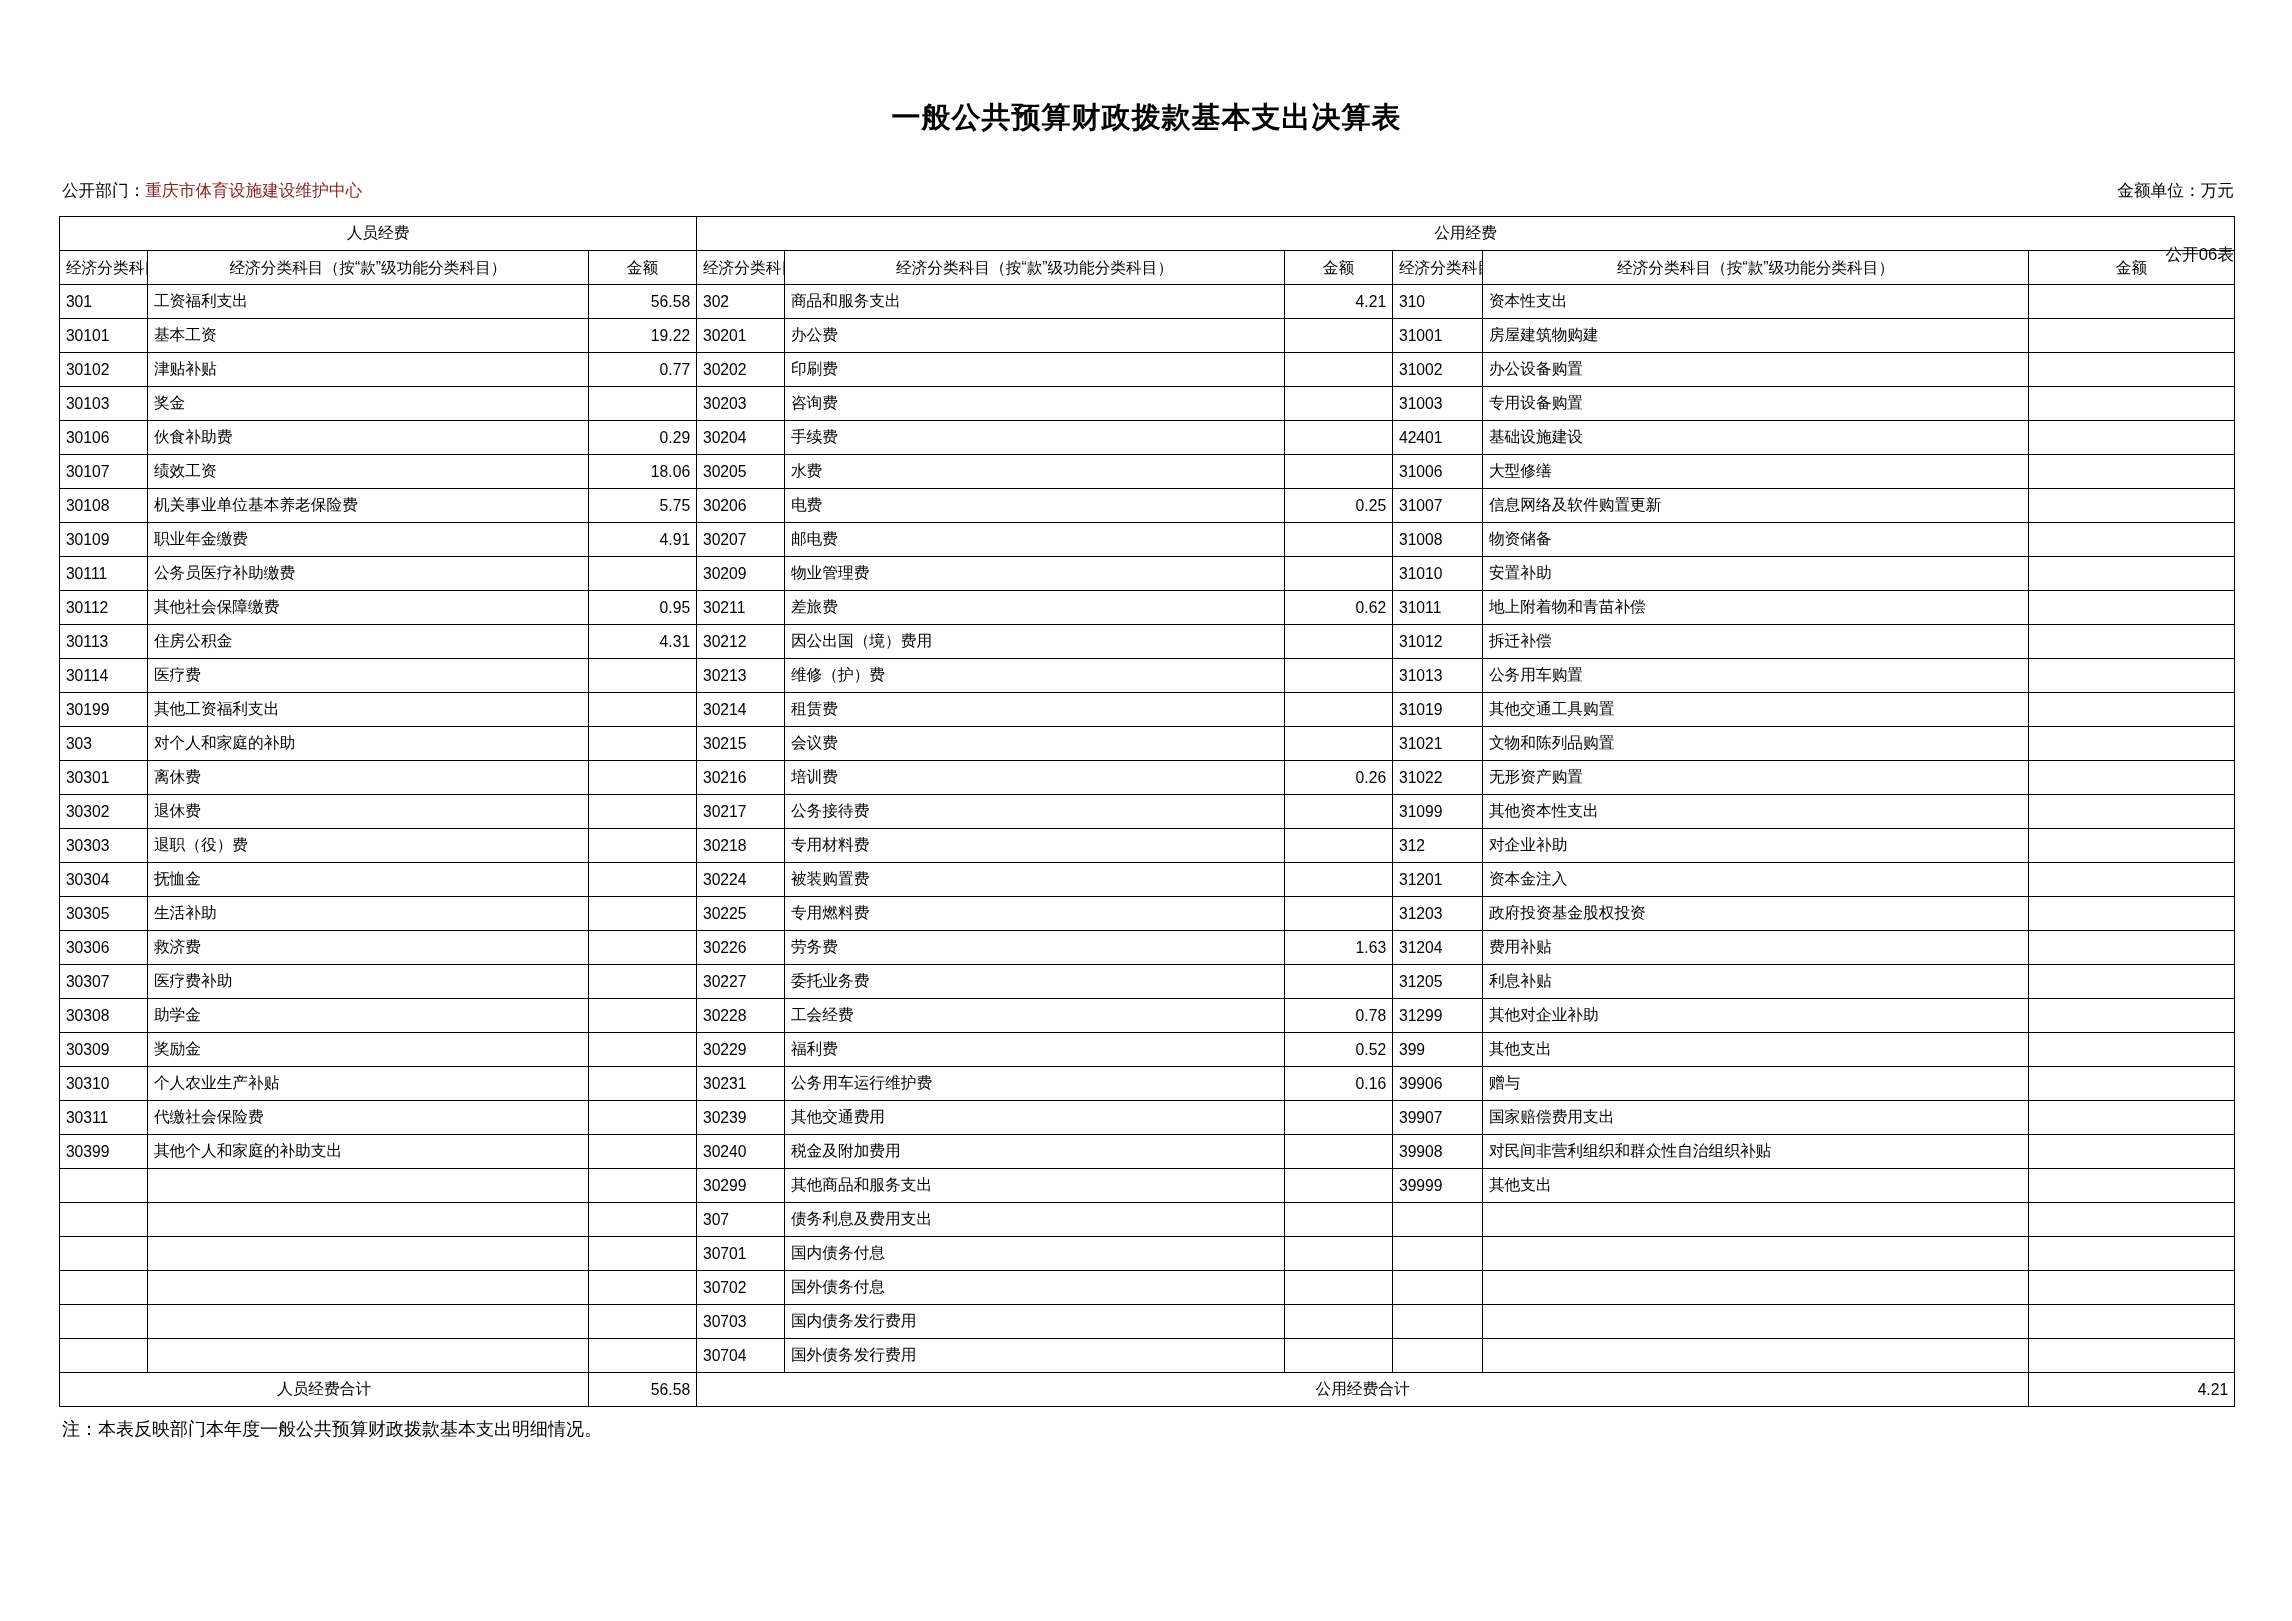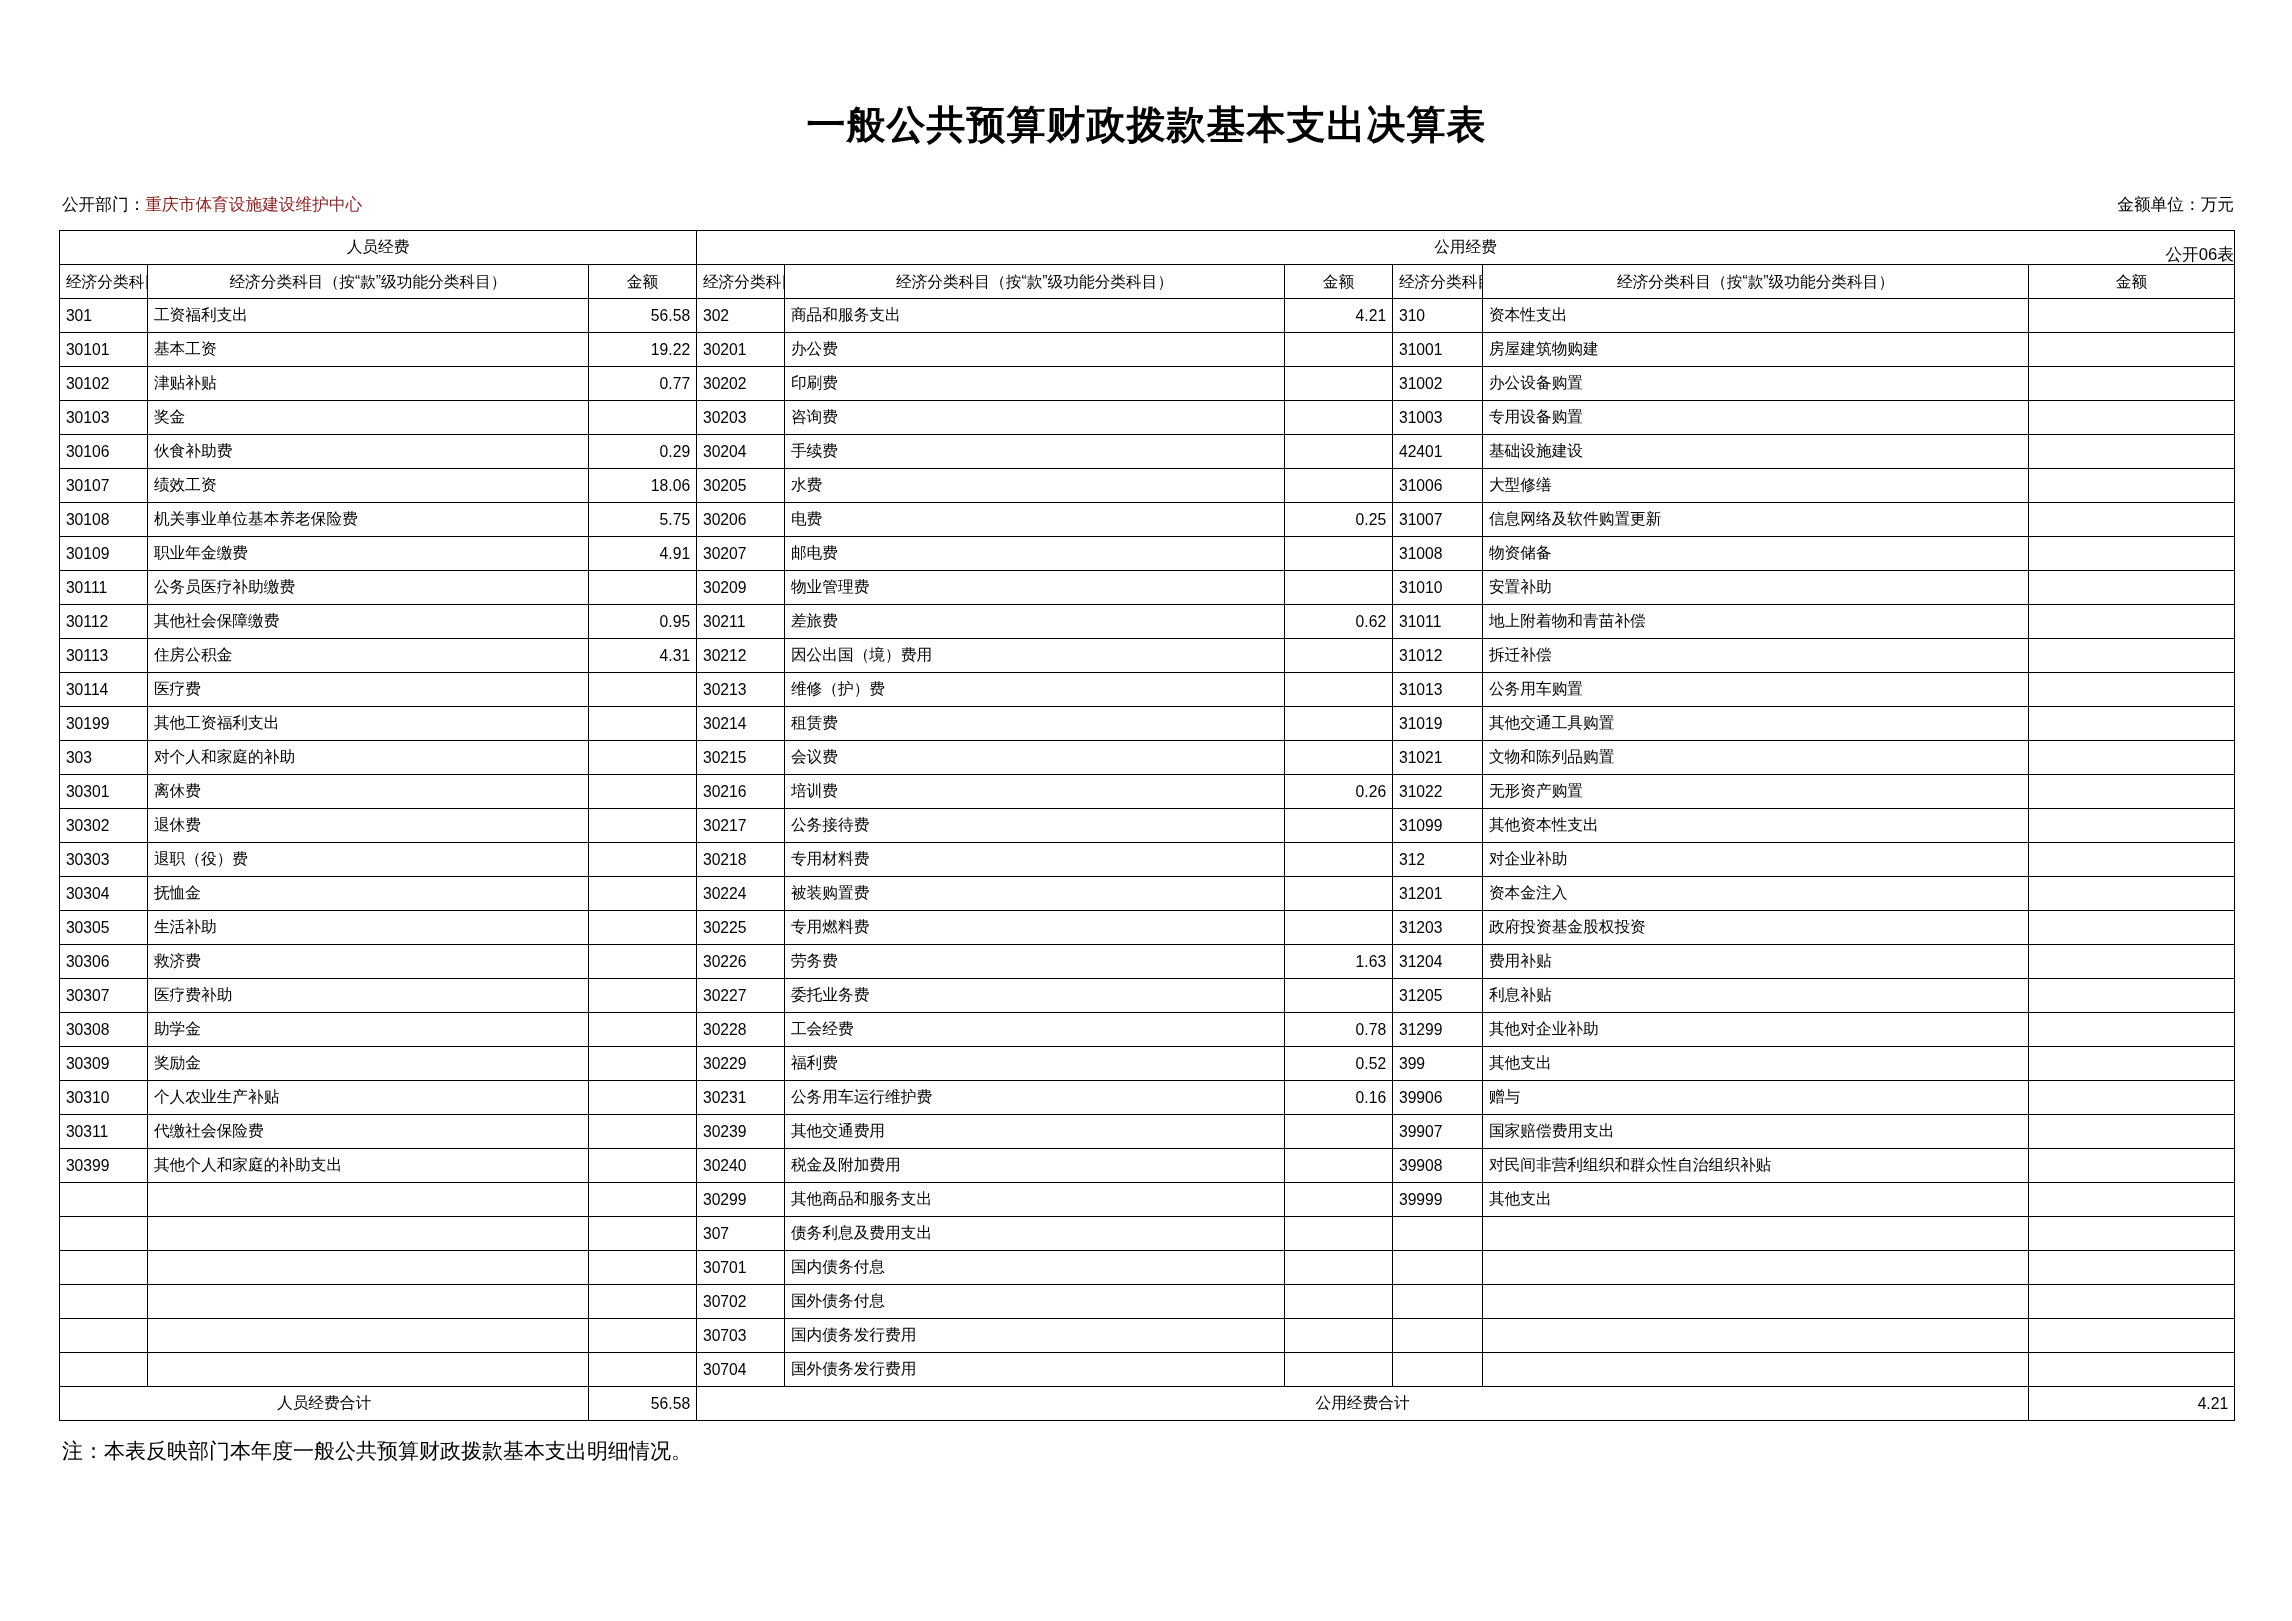--- a/index.html
+++ b/index.html
@@ -17,21 +17,21 @@
   }
   .page {
     position: relative;
     width: 2293px;
     height: 1621px;
     box-sizing: border-box;
     padding: 0 59px;
   }
   .doc-title {
     text-align: center;
-    font-size: 39px;
+    font-size: 29px;
     font-weight: bold;
     letter-spacing: 1px;
     margin-top: 98px;
     margin-bottom: 0;
   }
   .form-no {
     position: absolute;
     right: 59px;
     top: 145px;
     font-size: 16.7px;
@@ -92,22 +92,22 @@
     text-align: center;
     font-weight: bold;
     font-size: 16.7px;
   }
   .total-amt {
     text-align: right;
     padding-right: 9.8px;
     font-size: 15.7px;
   }
   .note {
-    margin-top: 16px;
-    font-size: 21px;
+    margin-top: 10px;
+    font-size: 18px;
     padding-left: 2.9px;
   }
   
   col.c-code { width: 88px; }
   col.c-name { width: 441px; }
   col.c-amt  { width: 108px; }
   col.c-code2 { width: 88px; }
   col.c-name2 { width: 500px; }
   col.c-amt2  { width: 108px; }
   col.c-code3 { width: 90px; }

